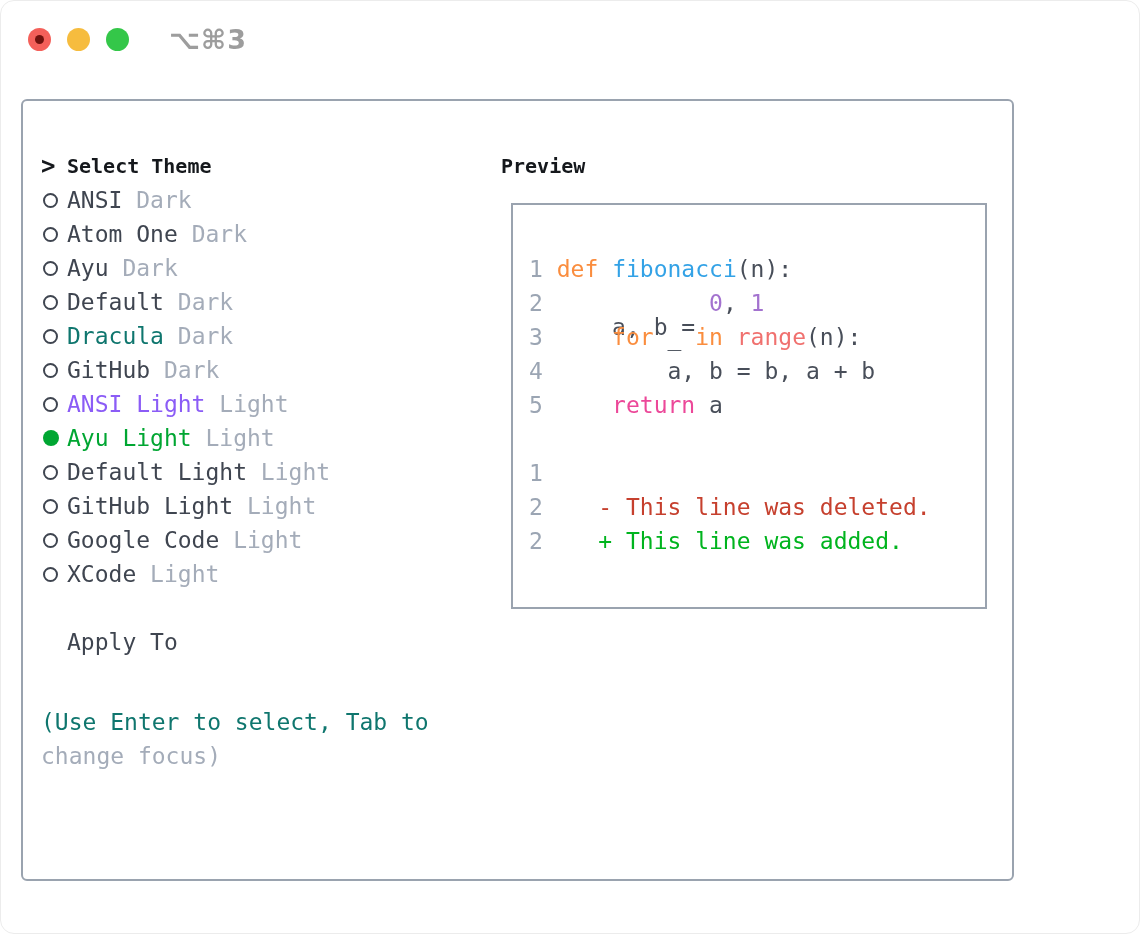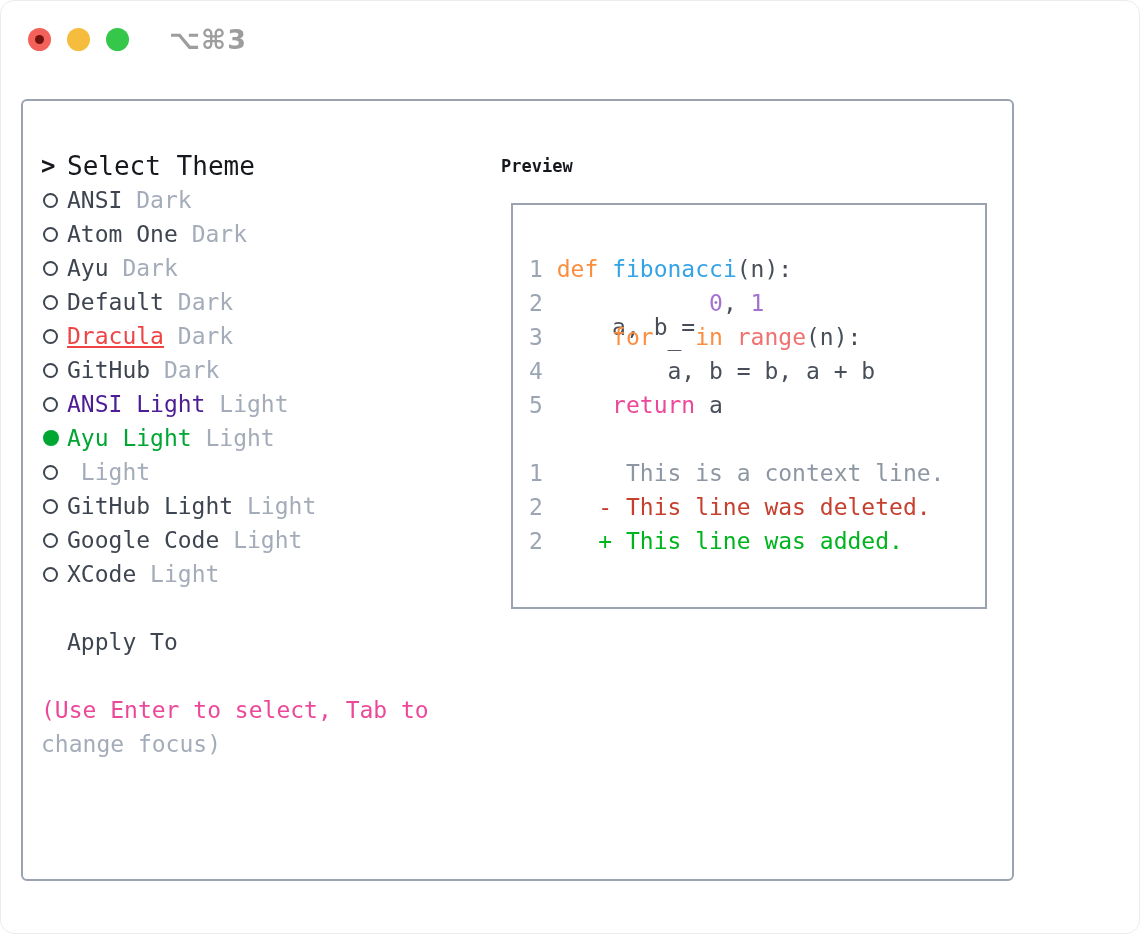--- a/index.html
+++ b/index.html
@@ -37,34 +37,34 @@
     border: 2px solid #9aa3af; border-radius: 6px; background: #fff;
   }
   
   .left-col { position: absolute; left: 18px; top: 48px; width: 450px; }
   .row { display: flex; align-items: center; height: 34px; white-space: pre; }
   .marker {
     width: 26px; flex: 0 0 26px; display: flex;
     align-items: center; font-size: 23px;
   }
   .prompt-caret { font-weight: bold; font-size: 24px; }
-  .hdr { font-size: 26px; font-weight: normal; }
+  .hdr { font-size: 20px; font-weight: bold; }
   .circle {
     width: 15px; height: 15px; border-radius: 50%;
     border: 2px solid #3f4550; margin-left: 2px;
   }
   .circle.sel { border: none; width: 16px; height: 16px; }
   .item-label { font-size: 23px; }
   .variant { font-size: 23px; }
   .gap { height: 34px; }
   .hint-line { height: 34px; line-height: 34px; font-size: 23px; white-space: pre; }
   
   .preview-hdr {
     position: absolute; left: 478px; top: 48px; height: 34px;
-    line-height: 34px; font-size: 17px; font-weight: bold; text-align: right;
+    line-height: 34px; font-size: 20px; font-weight: bold; text-align: right;
   }
   .preview-box {
     position: absolute; left: 488px; top: 102px; width: 476px; height: 406px;
     border: 2px solid #9aa3af; background: #fff;
   }
   .code-block { position: absolute; left: 0; top: 0; width: 100%; height: 100%;
     padding: 47px 0 0 16px; }
   .code-line { display: flex; height: 34px; align-items: center;
     white-space: pre; font-size: 23px; }
   .lnum { flex: 0 0 auto; min-width: 1ch; }
@@ -89,56 +89,56 @@
       <div class="row">
         <span class="marker prompt-caret" style="color: rgb(21, 24, 28);">&gt;</span>
         <span class="hdr" style="color: rgb(21, 24, 28);">Select Theme</span>
       </div>
 
       <div id="theme-list">
           <div class="row"><span class="marker"><span class="circle"></span></span><span class="item-label" style="color: rgb(63, 69, 80);">ANSI</span><span class="variant" style="color: rgb(164, 172, 185);"> Dark</span></div>
           <div class="row"><span class="marker"><span class="circle"></span></span><span class="item-label" style="color: rgb(63, 69, 80);">Atom One</span><span class="variant" style="color: rgb(164, 172, 185);"> Dark</span></div>
           <div class="row"><span class="marker"><span class="circle"></span></span><span class="item-label" style="color: rgb(63, 69, 80);">Ayu</span><span class="variant" style="color: rgb(164, 172, 185);"> Dark</span></div>
           <div class="row"><span class="marker"><span class="circle"></span></span><span class="item-label" style="color: rgb(63, 69, 80);">Default</span><span class="variant" style="color: rgb(164, 172, 185);"> Dark</span></div>
-          <div class="row"><span class="marker"><span class="circle"></span></span><span class="item-label" style="color: #ef4444; text-decoration: underline;">Dracula</span><span class="variant" style="color: rgb(164, 172, 185);"> Dark</span></div>
+          <div class="row"><span class="marker"><span class="circle"></span></span><span class="item-label" style="color: #0f766e;">Dracula</span><span class="variant" style="color: rgb(164, 172, 185);"> Dark</span></div>
           <div class="row"><span class="marker"><span class="circle"></span></span><span class="item-label" style="color: rgb(63, 69, 80);">GitHub</span><span class="variant" style="color: rgb(164, 172, 185);"> Dark</span></div>
-          <div class="row"><span class="marker"><span class="circle"></span></span><span class="item-label" style="color: #4c1d95;">ANSI Light</span><span class="variant" style="color: rgb(164, 172, 185);"> Light</span></div>
+          <div class="row"><span class="marker"><span class="circle"></span></span><span class="item-label" style="color: #8b5cf6;">ANSI Light</span><span class="variant" style="color: rgb(164, 172, 185);"> Light</span></div>
           <div class="row"><span class="marker"><span class="circle sel" style="background: rgb(0, 166, 50);"></span></span><span class="item-label" style="color: rgb(0, 166, 50); text-align: center;">Ayu Light</span><span class="variant" style="color: rgb(164, 172, 185);"> Light</span></div>
-          <div class="row"><span class="marker"><span class="circle"></span></span><span class="variant" style="color: rgb(164, 172, 185);"> Light</span></div>
+          <div class="row"><span class="marker"><span class="circle"></span></span><span class="item-label" style="color: rgb(63, 69, 80);">Default Light</span><span class="variant" style="color: rgb(164, 172, 185);"> Light</span></div>
           <div class="row"><span class="marker"><span class="circle"></span></span><span class="item-label" style="color: rgb(63, 69, 80);">GitHub Light</span><span class="variant" style="color: rgb(164, 172, 185);"> Light</span></div>
           <div class="row"><span class="marker"><span class="circle"></span></span><span class="item-label" style="color: rgb(63, 69, 80);">Google Code</span><span class="variant" style="color: rgb(164, 172, 185);"> Light</span></div>
           <div class="row"><span class="marker"><span class="circle"></span></span><span class="item-label" style="color: rgb(63, 69, 80);">XCode</span><span class="variant" style="color: rgb(164, 172, 185);"> Light</span></div>
         </div>
 
       <div class="gap"></div>
 
       <div class="row">
         <span class="marker"></span>
         <span class="item-label" style="color: rgb(63, 69, 80);">Apply To</span>
       </div>
 
 
       <div class="gap"></div>
 
       <div id="hint">
-          <div class="hint-line" style="color: #ec4899;">(Use Enter to select, Tab to</div>
+          <div class="hint-line" style="color: #0f766e; margin-top: 12px;">(Use Enter to select, Tab to</div>
           <div class="hint-line" style="color: rgb(164, 172, 185);">change focus)</div>
         </div>
     </div>
 
     <div class="preview-hdr" style="color: rgb(21, 24, 28);">Preview</div>
 
     <div class="preview-box" style="border-color: rgb(154, 163, 175);">
       <div class="code-block" id="code-block">
           <div class="code-line"><span class="lnum" style="color: rgb(155, 165, 179);">1</span><span style="color: rgb(72, 78, 89);"> </span><span style="color: rgb(250, 141, 62);">def</span><span style="color: rgb(72, 78, 89);"> </span><span style="color: rgb(51, 162, 230); text-align: center;">fibonacci</span><span style="color: rgb(72, 78, 89);">(n):</span></div>
           <div class="code-line"><span class="lnum" style="color: rgb(155, 165, 179);">2</span><span style="color: rgb(72, 78, 89); margin-top: 48px;">     a, b = </span><span style="color: rgb(163, 114, 207);">0</span><span style="color: rgb(72, 78, 89);">, </span><span style="color: rgb(163, 114, 207);">1</span></div>
           <div class="code-line"><span class="lnum" style="color: rgb(155, 165, 179);">3</span><span style="color: rgb(72, 78, 89);">     </span><span style="color: rgb(250, 141, 62);">for</span><span style="color: rgb(72, 78, 89);"> _ </span><span style="color: rgb(250, 141, 62);">in</span><span style="color: rgb(72, 78, 89);"> </span><span style="color: rgb(240, 113, 111);">range</span><span style="color: rgb(72, 78, 89);">(n):</span></div>
           <div class="code-line"><span class="lnum" style="color: rgb(155, 165, 179);">4</span><span style="color: rgb(72, 78, 89);">         a, b = b, a + b</span></div>
           <div class="code-line"><span class="lnum" style="color: rgb(155, 165, 179);">5</span><span style="color: rgb(72, 78, 89);">     </span><span style="color: #ec4899;">return</span><span style="color: rgb(72, 78, 89);"> a</span></div>
           <div class="code-line"><span class="lnum" style="color: rgb(155, 165, 179);"> </span></div>
-          <div class="code-line"><span class="lnum" style="color: rgb(155, 165, 179);">1</span><span style="color: rgb(141, 151, 163);">      This is a context line.</span></div>
+          <div class="code-line"><span class="lnum" style="color: rgb(155, 165, 179);">1</span></div>
           <div class="code-line"><span class="lnum" style="color: rgb(155, 165, 179);">2</span><span style="color: rgb(198, 64, 46);">    - This line was deleted.</span></div>
           <div class="code-line"><span class="lnum" style="color: rgb(155, 165, 179);">2</span><span style="color: rgb(0, 180, 30);">    + This line was added.</span></div>
         </div>
     </div>
 
   </div>
 </div>
 
 </body></html>

